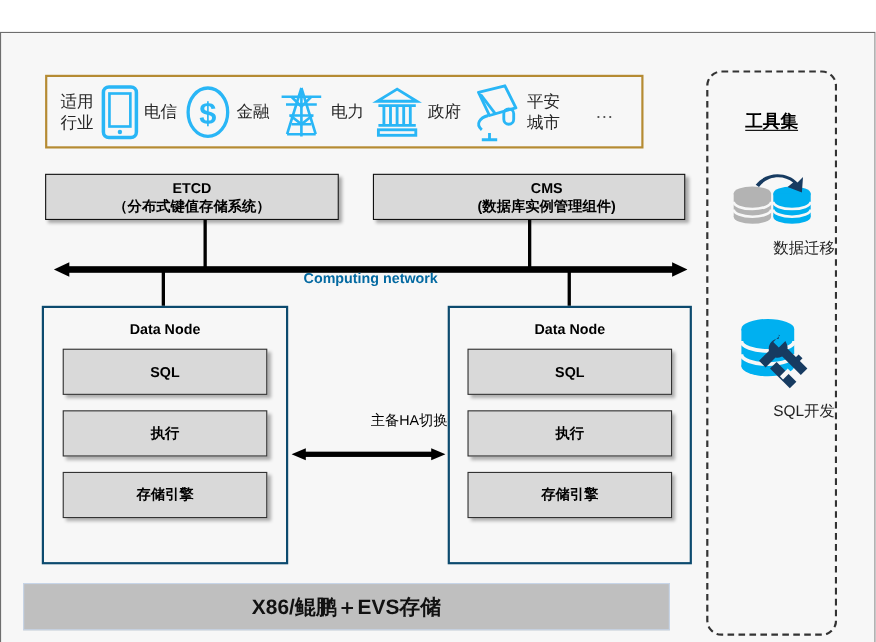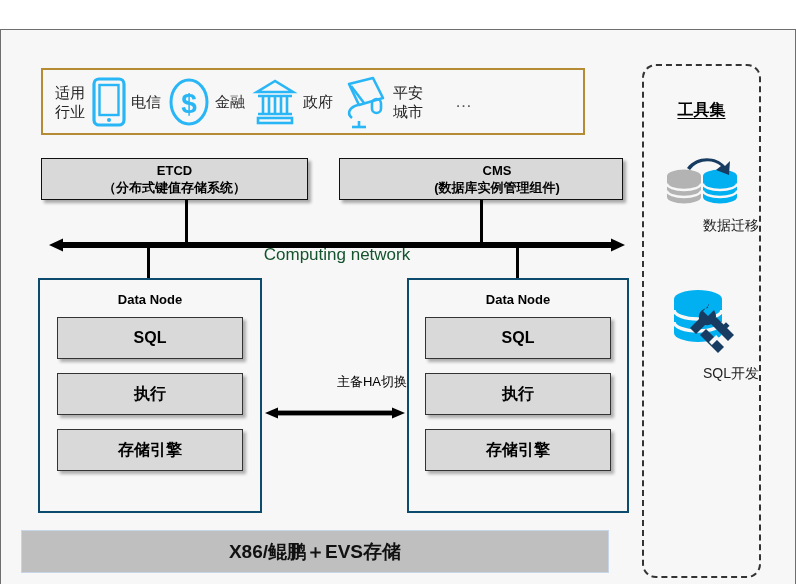--- a/index.html
+++ b/index.html
@@ -102,23 +102,23 @@
     top: 207px;
     width: 576px;
     height: 16px;
   }
   #computing-network-label {
     position: absolute;
     left: 48px;
     top: 215px;
     width: 576px;
     text-align: center;
-    font-size: 17px;
-    font-weight: normal;
-    color: #14532d;
+    font-size: 13px;
+    font-weight: bold;
+    color: #0369a1;
   }
 
   
   .data-node {
     position: absolute;
     background: #f7f7f7;
     border: 2px solid #0c4a6e;
     box-sizing: border-box;
   }
   #data-node-left  { left: 37px;  top: 248px; width: 224px; height: 235px; }
@@ -135,21 +135,21 @@
     margin: 0 auto 14px auto;
     width: 186px;
     height: 42px;
     background: #d9d9d9;
     border: 1px solid #333;
     box-sizing: border-box;
     box-shadow: 3px 3px 3px rgba(0,0,0,0.30);
     display: flex;
     align-items: center;
     justify-content: center;
-    font-size: 16px;
+    font-size: 13px;
     font-weight: bold;
     color: #000;
   }
 
   
   #ha-label {
     position: absolute;
     left: 262px;
     top: 343px;
     width: 144px;
@@ -236,20 +236,36 @@
     </div>
 
     <div class="banner-item">
       <svg class="banner-icon" width="44" height="52" viewBox="0 0 44 52">
         <ellipse cx="22" cy="26" rx="18" ry="22" fill="none" stroke="#29b6f6" stroke-width="3"></ellipse>
         <text x="22" y="37" text-anchor="middle" font-size="28" font-weight="bold" font-family="'Liberation Sans', sans-serif" fill="#29b6f6">$</text>
       </svg>
       <span class="banner-text">金融</span>
     </div>
 
+    <div class="banner-item">
+      <svg class="banner-icon" width="46" height="52" viewBox="0 0 46 52">
+        <g fill="none" stroke="#29b6f6" stroke-width="2.4">
+          <path d="M23 4 L10 46 M23 4 L36 46"></path>
+          <path d="M5 12 H41"></path>
+          <path d="M9 19 H37"></path>
+          <path d="M12 29 H34"></path>
+          <path d="M14 37 H32"></path>
+          <path d="M10 46 H36"></path>
+          <path d="M14 12 L23 21 L32 12"></path>
+          <path d="M13 29 L23 37 L33 29"></path>
+          <path d="M23 4 v44"></path>
+        </g>
+      </svg>
+      <span class="banner-text">电力</span>
+    </div>
 
     <div class="banner-item">
       <svg class="banner-icon" width="48" height="52" viewBox="0 0 48 52">
         <g fill="none" stroke="#29b6f6" stroke-width="2.6">
           <path d="M24 5 L6 16 H42 Z"></path>
           <path d="M7 20 H41"></path>
           <path d="M12 21 v16 M18 21 v16 M24 21 v16 M30 21 v16 M36 21 v16"></path>
           <path d="M7 38 H41"></path>
           <rect x="7" y="42" width="34" height="5"></rect>
         </g>

